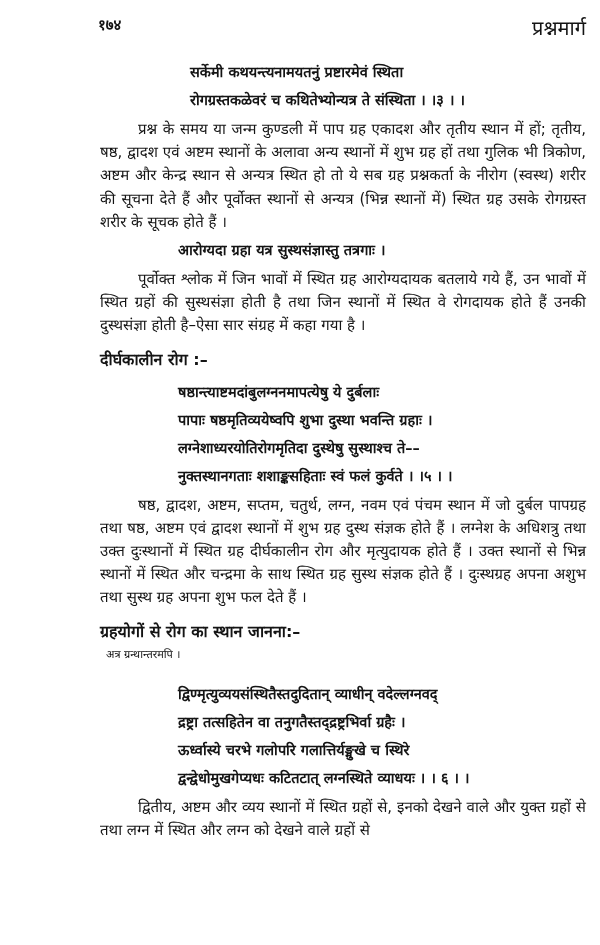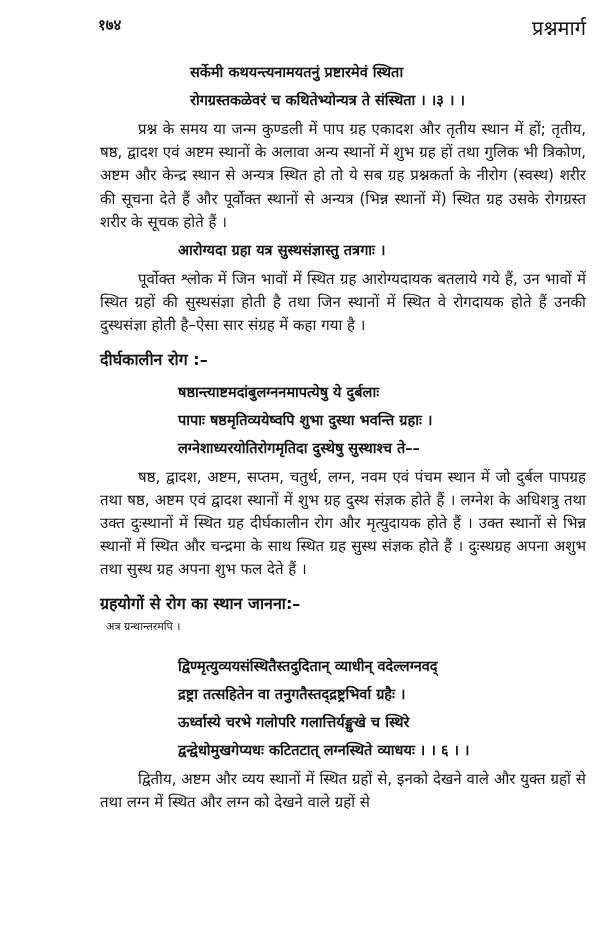--- a/index.html
+++ b/index.html
@@ -51,20 +51,21 @@
     </div>
 
     <p class="para"><span class="indent"></span><span>पूर्वोक्त श्लोक में जिन भावों में स्थित ग्रह आरोग्यदायक बतलाये गये हैं, उन भावों में स्थित ग्रहों की सुस्थसंज्ञा होती है तथा जिन स्थानों में स्थित वे रोगदायक होते हैं उनकी दुस्थसंज्ञा होती है–ऐसा सार संग्रह में कहा गया है ।</span></p>
 
     <div class="heading">दीर्घकालीन रोग :–</div>
 
     <div class="verse v3">
       <span class="line">षष्ठान्त्याष्टमदांबुलग्ननमापत्येषु ये दुर्बलाः</span>
       <span class="line">पापाः षष्ठमृतिव्ययेष्वपि शुभा दुस्था भवन्ति ग्रहाः ।</span>
       <span class="line">लग्नेशाध्यरयोतिरोगमृतिदा दुस्थेषु सुस्थाश्च ते––</span>
+      <span class="line">नुक्तस्थानगताः शशाङ्कसहिताः स्वं फलं कुर्वते । ।५ । ।</span>
     </div>
 
     <p class="para"><span class="indent"></span><span>षष्ठ, द्वादश, अष्टम, सप्तम, चतुर्थ, लग्न, नवम एवं पंचम स्थान में जो दुर्बल पापग्रह तथा षष्ठ, अष्टम एवं द्वादश स्थानों में शुभ ग्रह दुस्थ संज्ञक होते हैं । लग्नेश के अधिशत्रु तथा उक्त दुःस्थानों में स्थित ग्रह दीर्घकालीन रोग और मृत्युदायक होते हैं । उक्त स्थानों से भिन्न स्थानों में स्थित और चन्द्रमा के साथ स्थित ग्रह सुस्थ संज्ञक होते हैं । दुःस्थग्रह अपना अशुभ तथा सुस्थ ग्रह अपना शुभ फल देते हैं ।</span></p>
 
     <div class="heading">ग्रहयोगों से रोग का स्थान जानना:–</div>
     <div class="subline">अत्र ग्रन्थान्तरमपि ।</div>
 
     <div class="verse v4" style="margin-top:14px">
       <span class="line">द्विण्मृत्युव्ययसंस्थितैस्तदुदितान् व्याधीन् वदेल्लग्नवद्</span>
       <span class="line">द्रष्ट्रा तत्सहितेन वा तनुगतैस्तद्द्रष्ट्रभिर्वा ग्रहैः ।</span>

